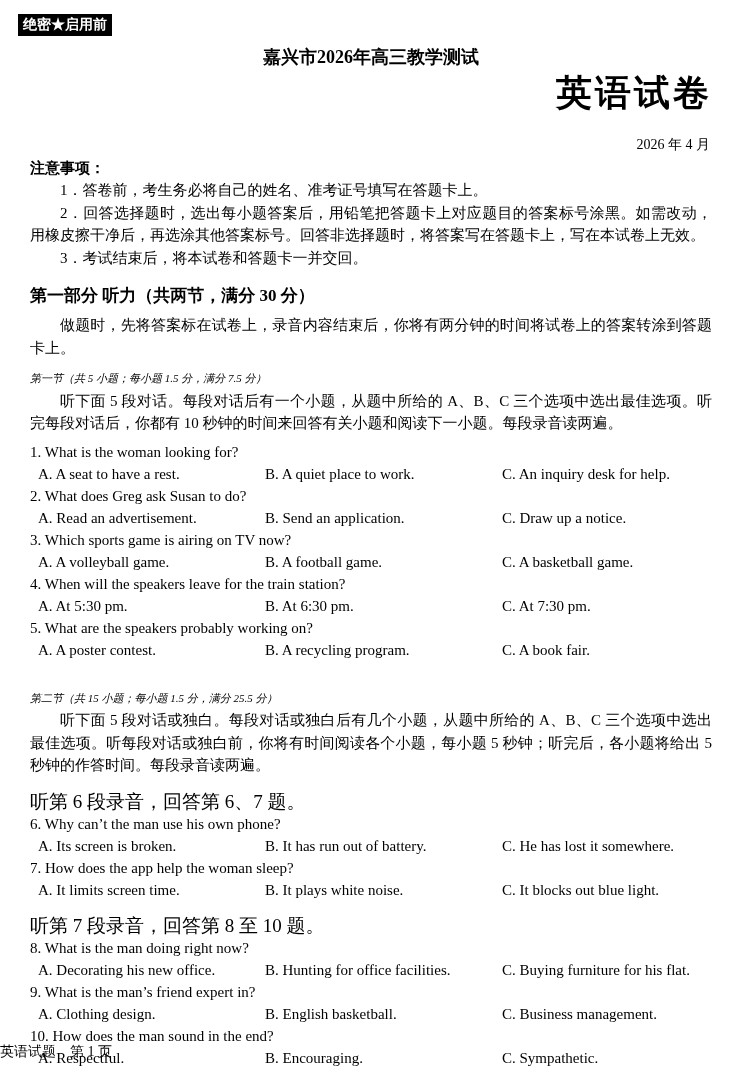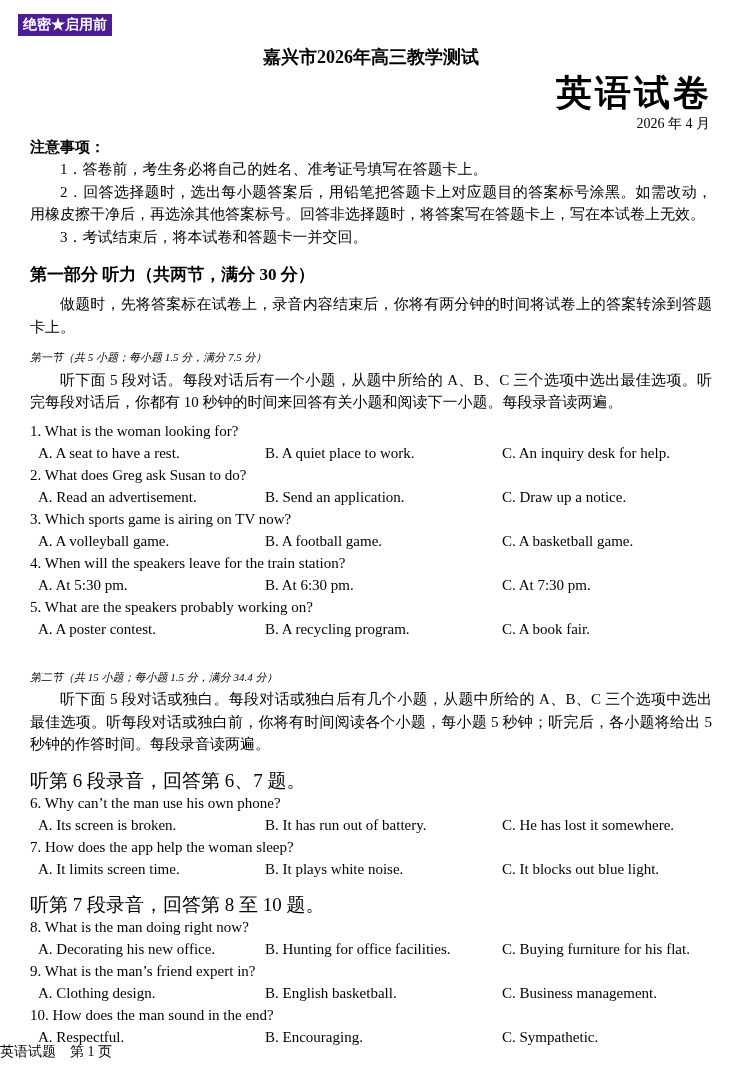--- a/index.html
+++ b/index.html
@@ -10,21 +10,21 @@
     margin: 0 auto;
     background: #fff;
     position: relative;
     font-family: "Liberation Serif", "DejaVu Serif", serif;
     color: #000;
     padding: 14px 36px 0 30px;
     overflow: hidden;
   }
   .classified {
     display: inline-block;
-    background: #4c1d95;
+    background: #000000;
     color: #fff;
     font-weight: bold;
     font-size: 14px;
     line-height: 18px;
     padding: 2px 5px;
     margin-left: -12px;
   }
   .title {
     text-align: center;
     font-weight: bold;
@@ -37,21 +37,21 @@
     font-weight: bold;
     font-size: 36px;
     line-height: 34px;
     margin-top: 8px;
     letter-spacing: 3px;
   }
   .date {
     text-align: right;
     font-size: 14px;
     line-height: 20px;
-    margin-top: 4px;
+    margin-top: 25px;
     padding-right: 2px;
   }
   .notice-heading {
     font-weight: bold;
     font-size: 15px;
     line-height: 22px;
     margin-top: 2px;
   }
   .para {
     font-size: 15px;
@@ -165,21 +165,21 @@
     <div class="q-text">5. What are the speakers probably working on?</div>
     <div class="q-options">
       <span>A. A poster contest.</span>
       <span>B. A recycling program.</span>
       <span>C. A book fair.</span>
     </div>
   </div>
 
   <div class="gap-md"></div>
 
-  <div class="sub-heading">第二节（共 15 小题；每小题 1.5 分，满分 34.4 分）</div>
+  <div class="sub-heading">第二节（共 15 小题；每小题 1.5 分，满分 25.5 分）</div>
   <div class="para">听下面 5 段对话或独白。每段对话或独白后有几个小题，从题中所给的 A、B、C 三个选项中选出最佳选项。听每段对话或独白前，你将有时间阅读各个小题，每小题 5 秒钟；听完后，各小题将给出 5 秒钟的作答时间。每段录音读两遍。</div>
 
   <div class="cue">听第 6 段录音，回答第 6、7 题。</div>
 
   <div class="question">
     <div class="q-text">6. Why can’t the man use his own phone?</div>
     <div class="q-options">
       <span>A. Its screen is broken.</span>
       <span>B. It has run out of battery.</span>
       <span>C. He has lost it somewhere.</span>

